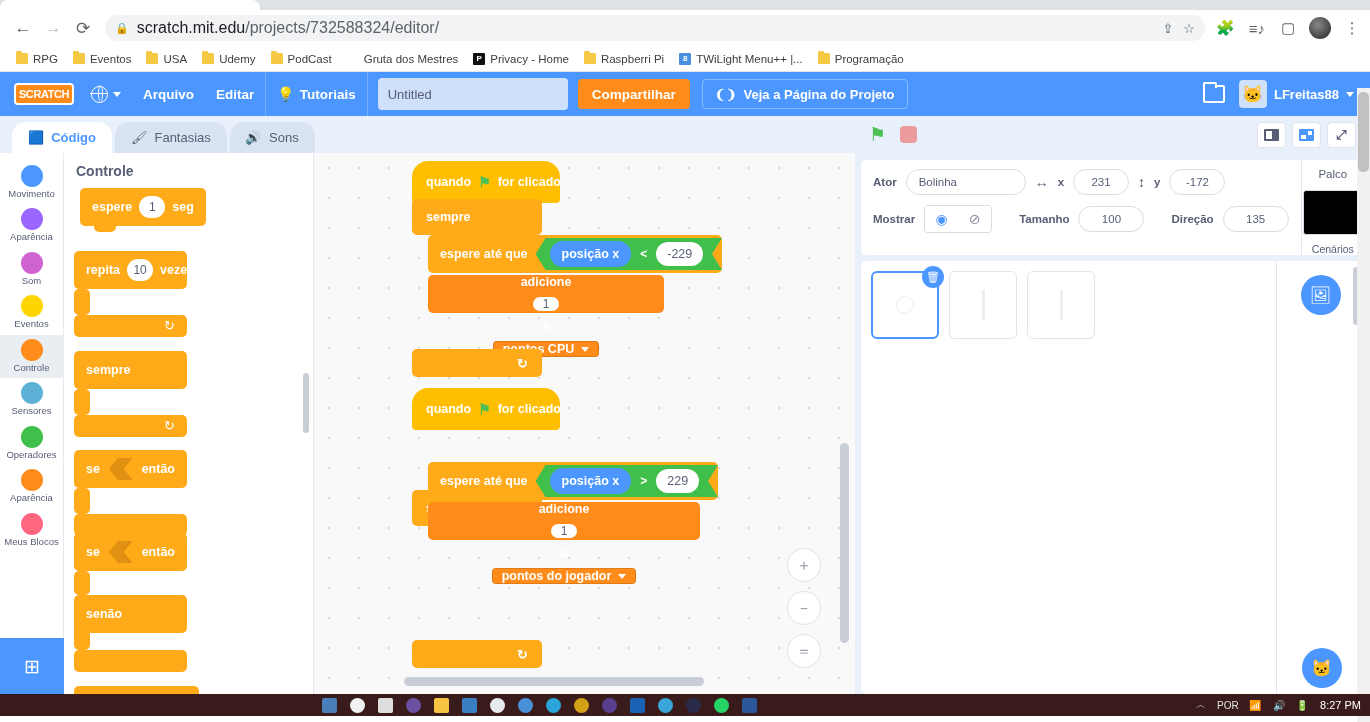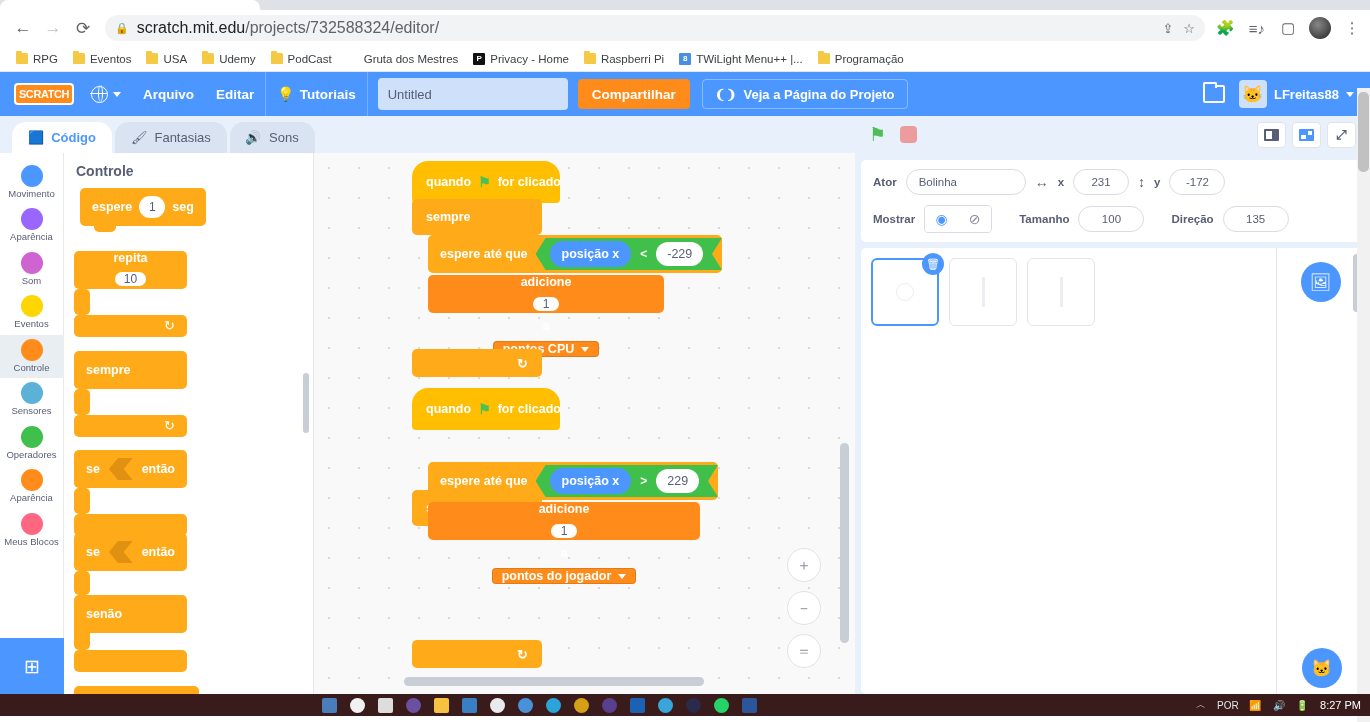--- a/index.html
+++ b/index.html
@@ -398,21 +398,21 @@
         <div class="pal-title">Controle</div>
 
         <div class="pblk pb-simple" style="left:16px; top:35px;">
           <span>espere</span>
           <span class="oval-in">1</span>
           <span>seg</span>
           <span class="pb-notch"></span>
         </div>
 
         <div>
-          <div class="pb-simple pblk" style="left:10px; top:98px; width:113px;flex-direction:column;">
+          <div class="pb-simple pblk" style="left:10px; top:98px; width:113px;">
             <span>repita</span>
             <span class="oval-in">10</span>
             <span>vezes</span>
           </div>
           <div class="pb-c" style="left:10px; top:136px; width:16px; height:26px;"></div>
           <div class="pb-c" style="left:10px; top:162px; width:113px; height:22px;"></div>
           <div style="position:absolute;left:100px;top:165px;color:#fff;font-size:13px;">↻</div>
         </div>
 
         <div>
@@ -577,20 +577,25 @@
           <span class="si-lbl">Mostrar</span>
           <span class="toggle-grp">
             <span class="tg on">◉</span>
             <span class="tg">⊘</span>
           </span>
           <span class="si-lbl" style="margin-left:18px;">Tamanho</span>
           <span class="si-field si-num" style="width:66px;">100</span>
           <span class="si-lbl" style="margin-left:18px;">Direção</span>
           <span class="si-field si-num" style="width:66px;">135</span>
         </div>
+      </div>
+      <div class="si-stage">
+        <span class="ttl">Palco</span>
+        <span class="stage-thumb"></span>
+        <span class="cenarios">Cenários</span>
       </div>
     </div>
 
     <div class="sprite-pane">
       <div class="sp-list">
         <div class="sp-card sel">
           <span class="sp-ball"></span>
           <span class="sp-del">🗑</span>
         </div>
         <div class="sp-card">

